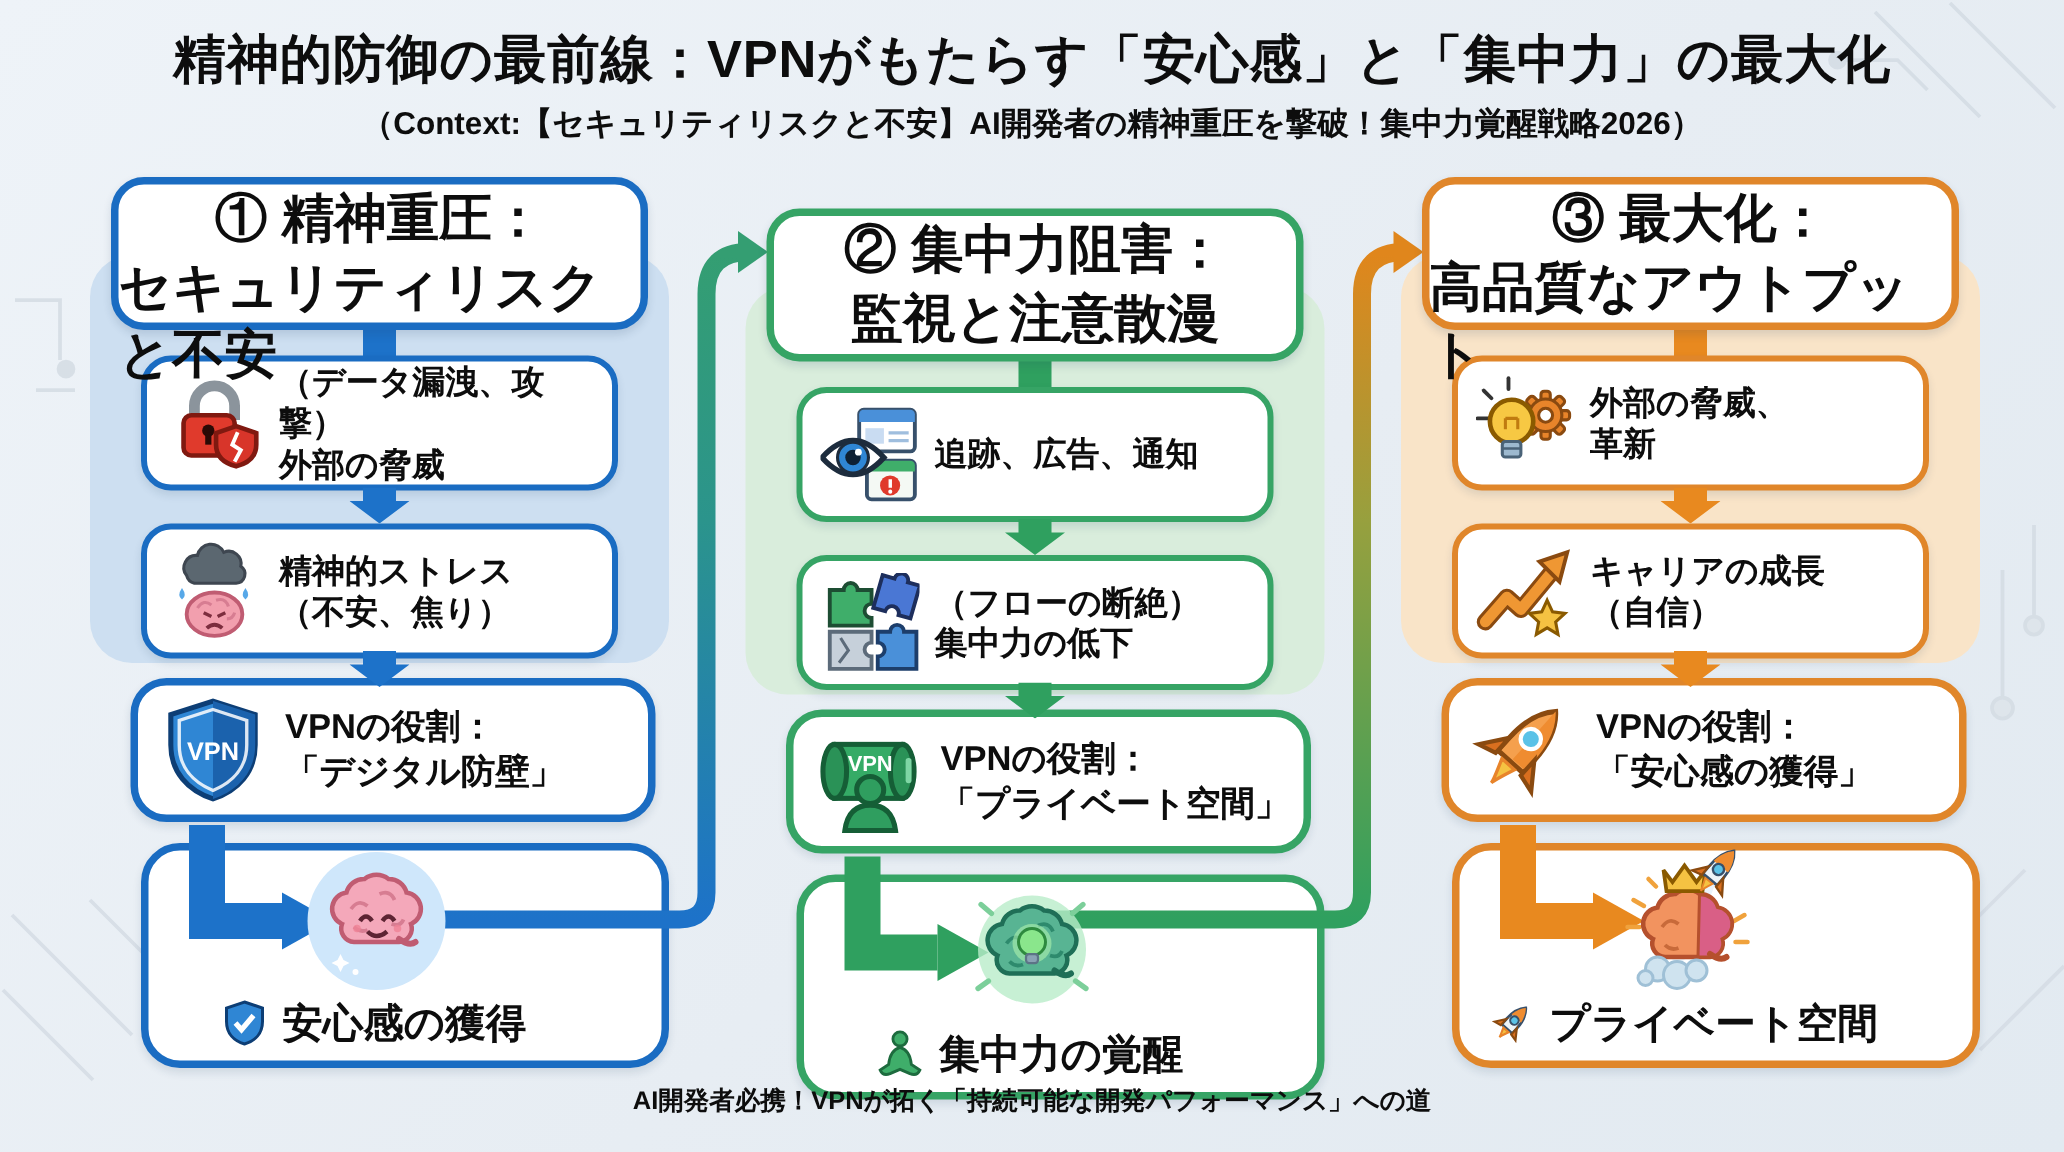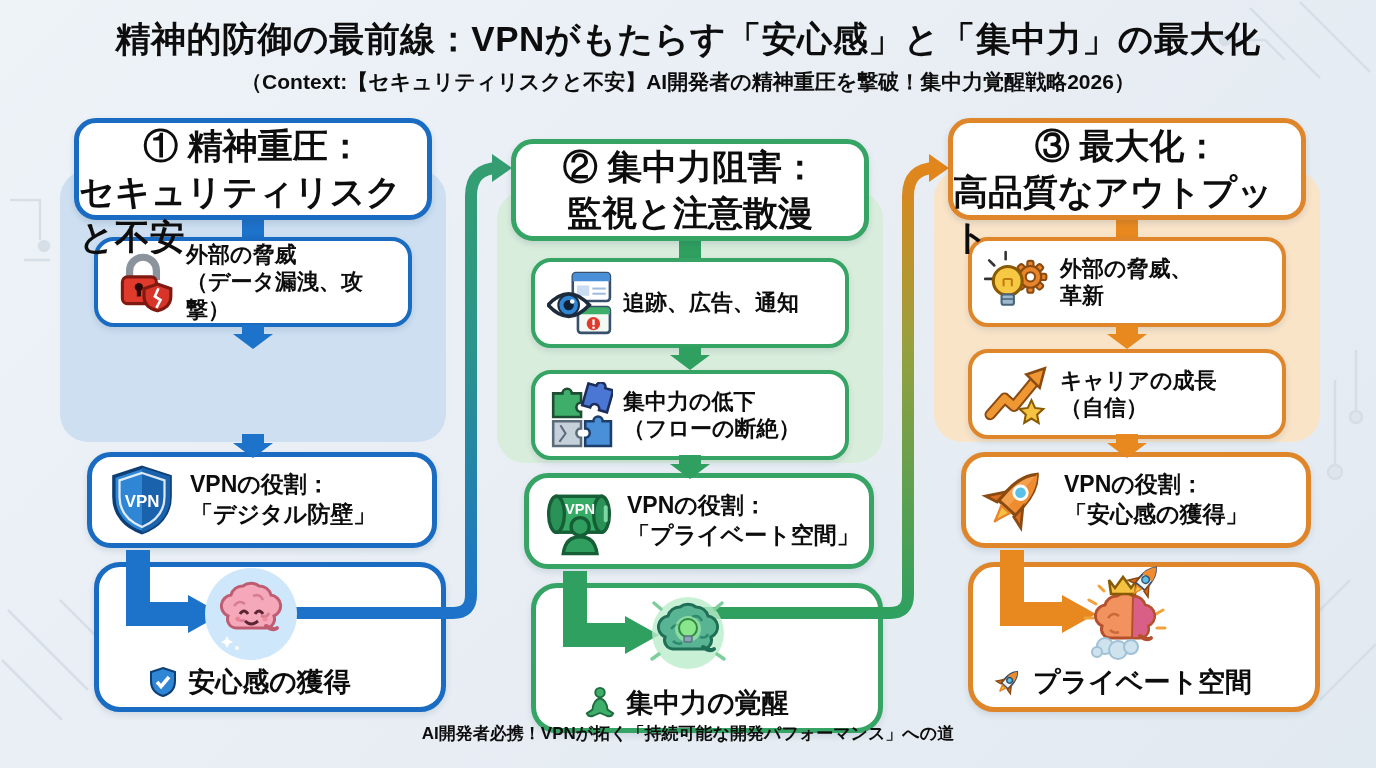--- a/index.html
+++ b/index.html
@@ -110,29 +110,46 @@
         <svg width="66" height="66" viewBox="0 0 64 64">
           <path d="M19,30 v-9 a13,13 0 0 1 26,0 v9" fill="none" stroke="#8b949c" stroke-width="7"></path>
           <rect x="12" y="27" width="33" height="26" rx="5" fill="#e03a2c" stroke="#801910" stroke-width="3"></rect>
           <circle cx="28" cy="37" r="4" fill="#2a0a06"></circle>
             <rect x="26" y="38" width="4" height="8" fill="#2a0a06"></rect>
           <path d="M46,34 l13,4.5 v7.5 c0,7.5 -5.5,12 -13,14 c-7.5,-2 -13,-6.5 -13,-14 v-7.5 z" fill="#d8352a" stroke="#801910" stroke-width="3"></path>
           <polyline points="47,38 43.5,46 49,49.5 45,57" fill="none" stroke="#fff" stroke-width="2.5"></polyline>
         </svg>
       </span>
       <div>
+        <div>（データ漏洩、攻撃）</div>
         <div>外部の脅威</div>
-        <div>（データ漏洩、攻撃）</div>
       </div>
     </div>
 
     <svg class="darrow da1" width="40" height="24">
       <polygon points="9,0 31,0 31,9 40,9 20,24 0,9 9,9" fill="var(--arrow)"></polygon>
     </svg>
 
+    <div class="sub sub2">
+      <span class="icon">
+        <svg width="66" height="66" viewBox="0 0 64 64">
+          <path d="M14,22 a8,8 0 0 1 7,-13 a9,9 0 0 1 17,-2 a8,8 0 0 1 11,9 a6,6 0 0 1 -3,11 h-27 a7,7 0 0 1 -5,-5 z" fill="#5b6770" stroke="#3e4650" stroke-width="2"></path>
+          <path d="M11,30 q3.5,5 0,7.5 q-3.5,-2.5 0,-7.5z" fill="#57a8e8"></path>
+          <path d="M52,30 q3.5,5 0,7.5 q-3.5,-2.5 0,-7.5z" fill="#57a8e8"></path>
+          <ellipse cx="32" cy="47" rx="18" ry="14" fill="#f29fae" stroke="#c05c72" stroke-width="2.5"></ellipse>
+          <path d="M21,43 q4,-6 9,-2 M33,38 q6,-2 8,4 M40,50 q4,0 5,-4" stroke="#d77d92" fill="none" stroke-width="2"></path>
+          <path d="M25,46 l5,2.5 M39,46 l-5,2.5" stroke="#7c2d3e" stroke-width="2.2" fill="none"></path>
+          <path d="M27,56 q5,-4.5 10,0" stroke="#7c2d3e" stroke-width="2.5" fill="none"></path>
+        </svg>
+      </span>
+      <div>
+        <div>精神的ストレス</div>
+        <div>（不安、焦り）</div>
+      </div>
+    </div>
 
     <svg class="darrow da2" width="40" height="24">
       <polygon points="9,0 31,0 31,9 40,9 20,24 0,9 9,9" fill="var(--arrow)"></polygon>
     </svg>
 
     <div class="vpnbox">
       <span class="icon">
         <svg width="72" height="72" viewBox="0 0 64 64">
           <path d="M32,3 L57,11 V29 C57,45 47,56 32,61 C17,56 7,45 7,29 V11 Z" fill="#2f86d4" stroke="#0d3e75" stroke-width="3"></path>
           <path d="M32,3 L57,11 V29 C57,45 47,56 32,61 Z" fill="#1b62ad"></path>
@@ -219,22 +236,22 @@
           <path d="M6,11 h9 a4.5,4.5 0 1 1 9,0 h9 v9 a4.5,4.5 0 1 0 0,9 v5 h-27 z" fill="#3fae6a" stroke="#1d4d33" stroke-width="2.5"></path>
           <g transform="rotate(16 48 14)">
             <path d="M37,4 h8 a4.5,4.5 0 1 1 9,0 h8 v22 h-8 a4.5,4.5 0 1 0 -9,0 h-8 z" fill="#4a77d4" stroke="#1d2e5c" stroke-width="2.5"></path>
           </g>
           <path d="M6,38 h27 v7 a4.5,4.5 0 1 0 0,9 v8 h-27 z" fill="#c6d0da" stroke="#5c6b7a" stroke-width="2.5"></path>
           <polyline points="13,42 18,50 12,58" stroke="#5c6b7a" stroke-width="2" fill="none"></polyline>
           <path d="M37,38 h8 a4.5,4.5 0 1 1 9,0 h8 v24 h-25 v-8 a4.5,4.5 0 1 0 0,-9 z" fill="#4a90d9" stroke="#1d3e6b" stroke-width="2.5"></path>
         </svg>
       </span>
       <div>
+        <div>（フローの断絶）</div>
         <div>集中力の低下</div>
-        <div>（フローの断絶）</div>
       </div>
     </div>
 
     <svg class="darrow da2" width="40" height="24">
       <polygon points="9,0 31,0 31,9 40,9 20,24 0,9 9,9" fill="var(--arrow)"></polygon>
     </svg>
 
     <div class="vpnbox">
       <span class="icon">
         <svg width="72" height="72" viewBox="0 0 64 64">

